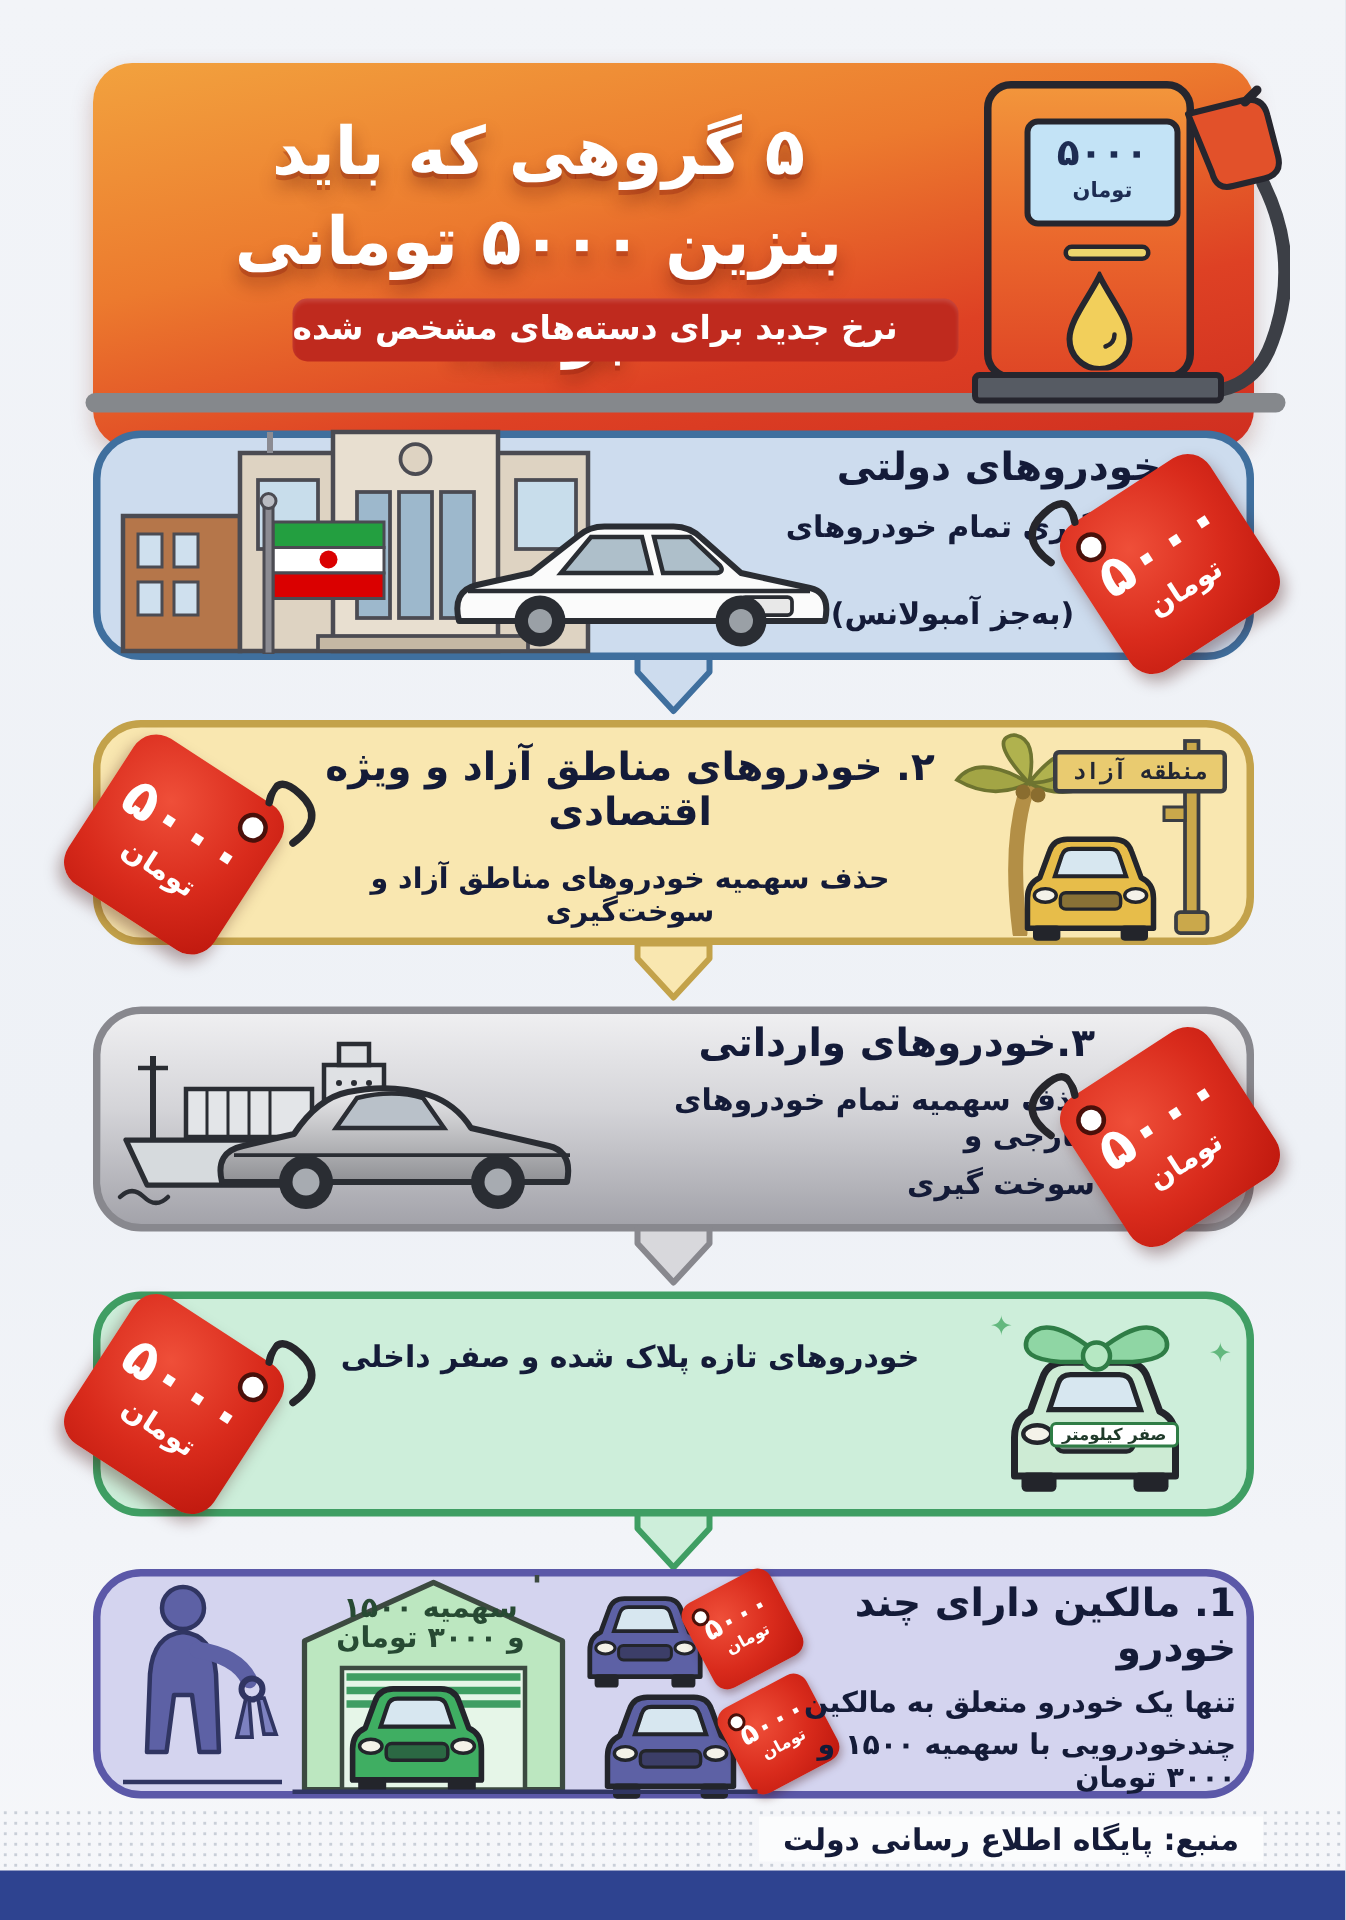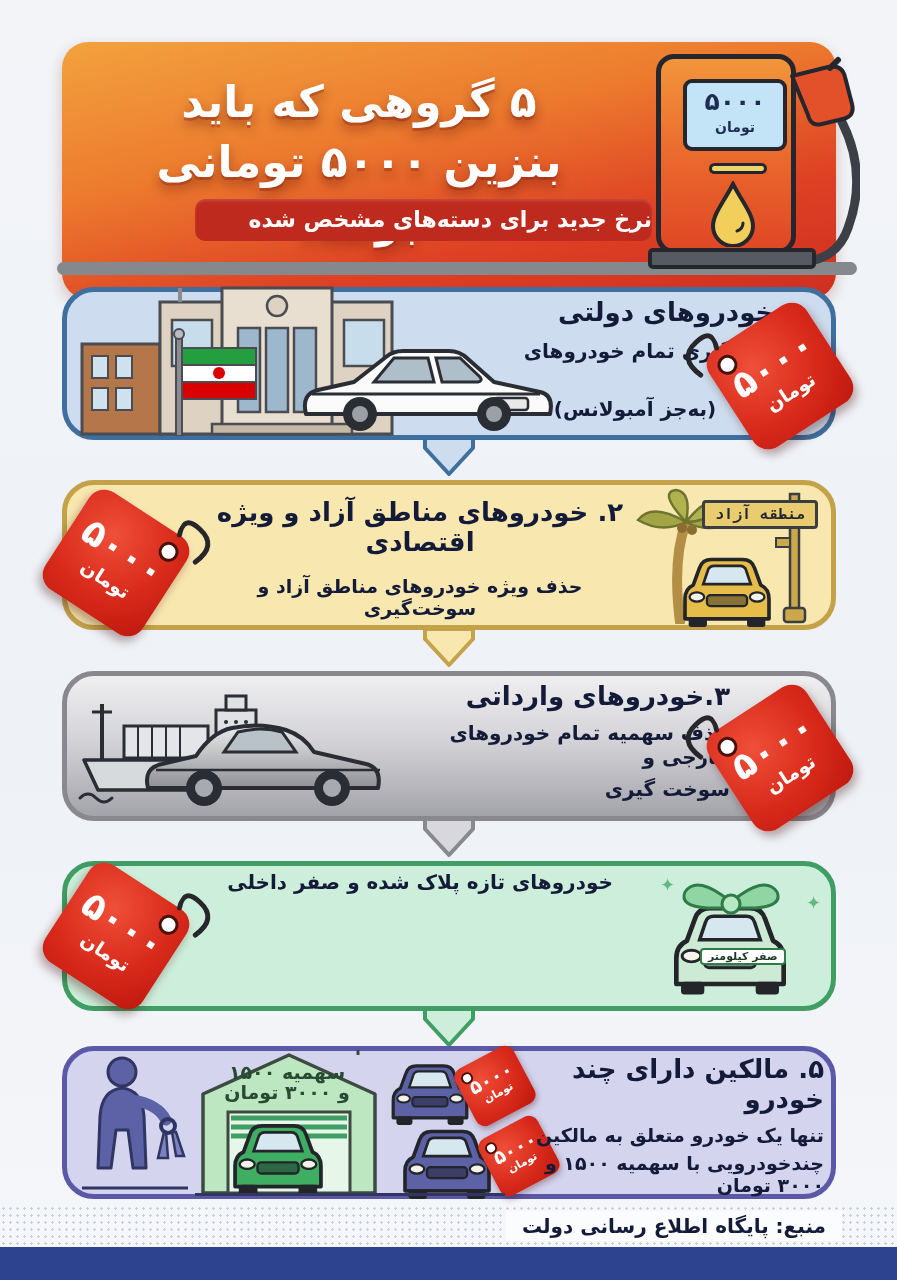--- a/index.html
+++ b/index.html
@@ -11,21 +11,21 @@
 
   
   .header{position:absolute;left:62px;top:42px;width:774px;height:257px;border-radius:26px;
           background:linear-gradient(168deg,#f2a23e 0%,#ec7a2e 38%,#de4124 70%,#cf2e20 100%);
           box-shadow:0 6px 14px rgba(120,40,20,.25);}
   .header-title{position:absolute;left:40px;right:220px;top:30px;text-align:center;color:#fff;
                 font-weight:bold;font-size:44px;line-height:60px;
                 text-shadow:0 3px 0 rgba(140,30,15,.35),0 7px 12px rgba(90,15,8,.45);}
   .badge{position:absolute;left:133px;top:157px;width:444px;height:42px;border-radius:10px;
          background:#bf2a1e;color:#fff;font-weight:bold;font-size:22px;line-height:42px;
-         text-align:right;box-shadow:inset 0 2px 3px rgba(255,255,255,.15);padding-left:13px;}
+         text-align:left;box-shadow:inset 0 2px 3px rgba(255,255,255,.15);}
   .ground-bar{position:absolute;left:57px;top:262px;width:800px;height:13px;border-radius:7px;background:#85888c;}
 
   
   .pump{position:absolute;left:648px;top:50px;width:212px;height:224px;}
   .pump-body{position:absolute;left:8px;top:4px;width:140px;height:200px;border-radius:18px;
              background:linear-gradient(180deg,#f2953b 0%,#ea662c 55%,#df4726 100%);
              border:5px solid #26262e;box-sizing:border-box;}
   .pump-screen{position:absolute;left:22px;top:20px;width:104px;height:72px;border-radius:9px;
                background:#c3e3f6;border:4px solid #26262e;box-sizing:border-box;text-align:center;color:#1d2c52;}
   .pump-screen .amt{display:block;font-size:25px;font-weight:bold;line-height:34px;margin-top:2px;}
@@ -183,21 +183,21 @@
     <span class="amount rtl">۵۰۰۰</span>
     <span class="unit rtl">تومان</span>
   </div>
   <svg class="arrow" style="top:436px" viewBox="0 0 60 42">
     <polygon points="6,2 54,2 54,12 30,38 6,12" fill="#cddcee" stroke="#3f6f9e" stroke-width="4" stroke-linejoin="round"></polygon>
   </svg>
 
   <section class="card card2"></section>
   <div class="abs rtl" style="left:205px;top:497px;width:430px;text-align:center">
     <div class="card-title">۲. خودروهای مناطق آزاد و ویژه اقتصادی</div>
-    <div class="card-text" style="margin-top:18px;font-size:19px">حذف ویژه خودروهای مناطق آزاد و سوخت‌گیری</div>
+    <div class="card-text" style="margin-top:18px;font-size:19px">حذف سهمیه خودروهای مناطق آزاد و سوخت‌گیری</div>
   </div>
   <svg class="abs" style="left:636px;top:488px" width="96" height="136" viewBox="0 0 96 136">
     <path d="M44 134 q-8 -62 6 -100" fill="none" stroke="#b38f46" stroke-width="10" stroke-linecap="round"></path>
     <path d="M50 34 q-34 -20 -48 -2 q24 14 48 2z" fill="#a3a545" stroke="#6e7430" stroke-width="2.5"></path>
     <path d="M50 34 q34 -20 46 0 q-24 12 -46 0z" fill="#a3a545" stroke="#6e7430" stroke-width="2.5"></path>
     <path d="M50 34 q-28 -30 -10 -32 q16 2 10 32z" fill="#b0b24e" stroke="#6e7430" stroke-width="2.5"></path>
     <path d="M50 34 q24 -30 34 -14 q-14 14 -34 14z" fill="#b0b24e" stroke="#6e7430" stroke-width="2.5"></path>
     <circle cx="46" cy="40" r="5" fill="#8a6d2f"></circle>
       <circle cx="56" cy="42" r="5" fill="#8a6d2f"></circle>
   </svg>
@@ -267,21 +267,21 @@
     <span class="hole"></span>
     <span class="amount rtl">۵۰۰۰</span>
     <span class="unit rtl">تومان</span>
   </div>
   <svg class="arrow" style="top:817px" viewBox="0 0 60 42">
     <polygon points="6,2 54,2 54,12 30,38 6,12" fill="#d8d8dc" stroke="#88888e" stroke-width="4" stroke-linejoin="round"></polygon>
   </svg>
 
   <section class="card card4"></section>
   <div class="abs rtl" style="left:200px;top:870px;width:440px;text-align:center">
-    <div class="card-text" style="">خودروهای تازه پلاک شده و صفر داخلی</div>
+    <div class="card-text" style="margin-top:22px">خودروهای تازه پلاک شده و صفر داخلی</div>
   </div>
   <svg class="abs" style="left:660px;top:888px" width="140" height="108" viewBox="0 0 120 92">
       <use href="#car-front" style="color:#cdebd4"></use>
     </svg>
   <svg class="abs" style="left:678px;top:864px" width="106" height="52" viewBox="0 0 106 52">
     <path d="M53 38 q-34 -28 -46 -10 q-6 14 22 16 l24 0z" fill="#8fd6a4" stroke="#2f7d46" stroke-width="3" stroke-linejoin="round"></path>
     <path d="M53 38 q34 -28 46 -10 q6 14 -22 16 l-24 0z" fill="#8fd6a4" stroke="#2f7d46" stroke-width="3" stroke-linejoin="round"></path>
     <circle cx="53" cy="40" r="9" fill="#b6e8c3" stroke="#2f7d46" stroke-width="3"></circle>
   </svg>
   <span class="sparkle" style="left:660px;top:874px">✦</span>
@@ -333,21 +333,21 @@
     <span class="amount rtl">۵۰۰۰</span>
     <span class="unit rtl">تومان</span>
   </div>
   <div class="minitag" style="left:486px;top:1124px">
     <span class="hole"></span>
     <span class="amount rtl">۵۰۰۰</span>
     <span class="unit rtl">تومان</span>
   </div>
   <div class="abs" style="left:195px;top:1193px;width:310px;height:3px;background:#303562"></div>
   <div class="abs rtl" style="left:528px;top:1054px;width:296px;text-align:right">
-    <div class="card-title">۵. مالکین دارای چند خودرو</div>
+    <div class="card-title">1. مالکین دارای چند خودرو</div>
     <div class="card-text" style="margin-top:10px;font-size:19px">تنها یک خودرو متعلق به مالکین</div>
     <div class="card-text" style="margin-top:6px;font-size:19px">چندخودرویی با سهمیه ۱۵۰۰ و ۳۰۰۰ تومان</div>
   </div>
 
   <div class="dots-band"></div>
   <div class="source rtl">منبع: پایگاه اطلاع رسانی دولت</div>
   <div class="bottom-bar"></div>
 
 </div>
 

